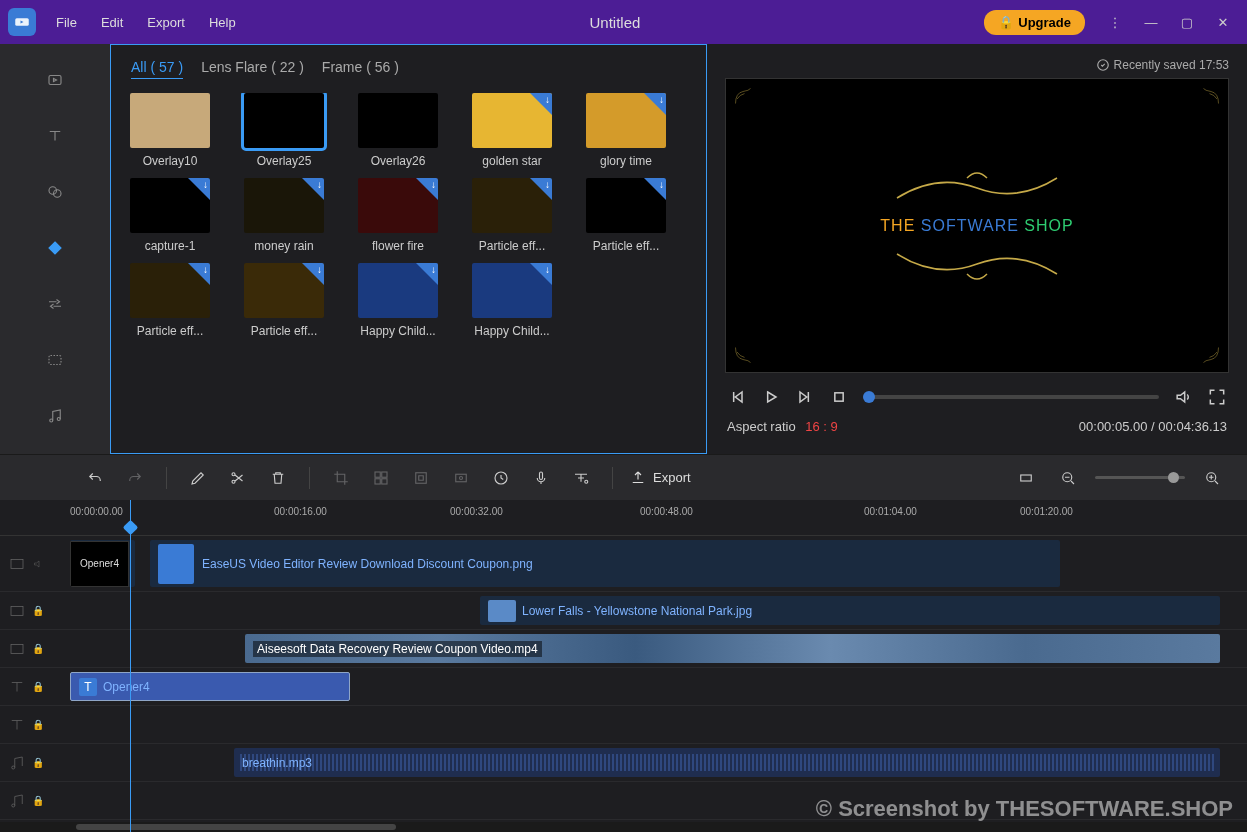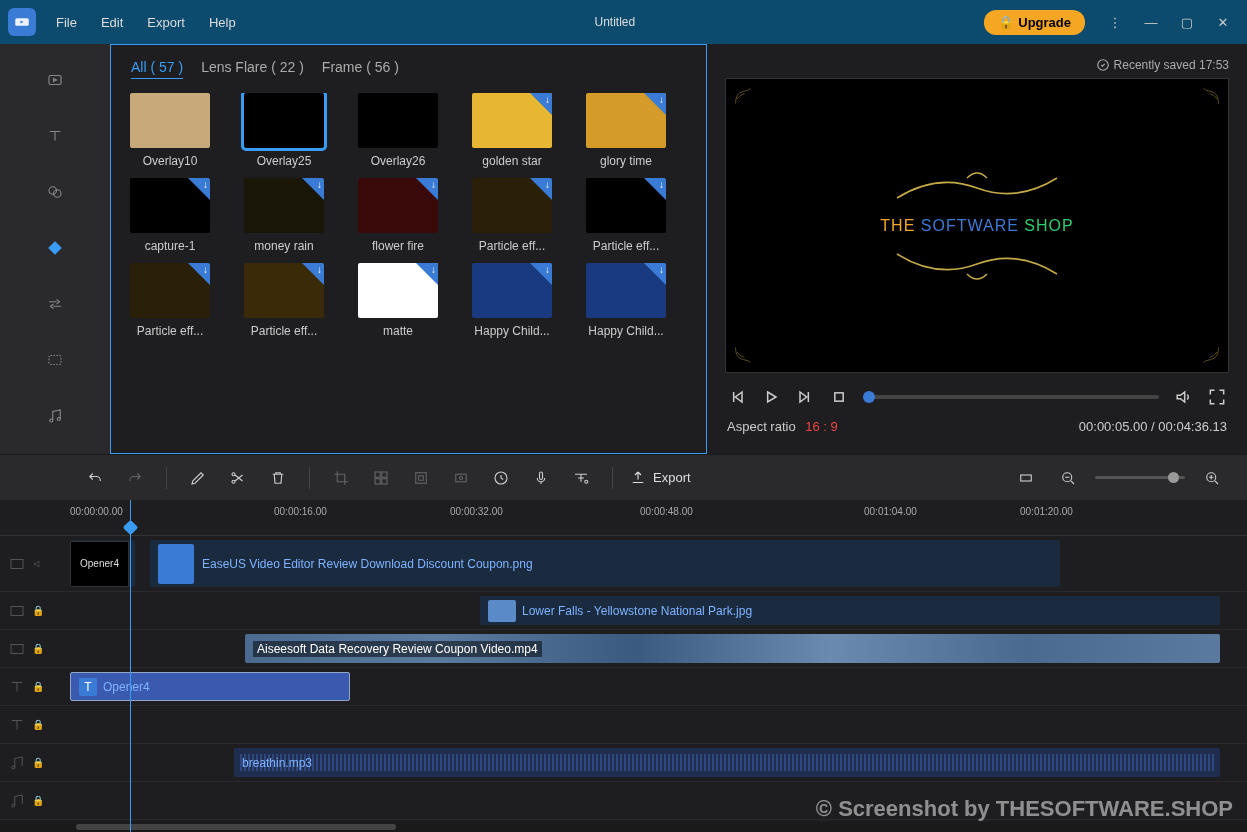--- a/index.html
+++ b/index.html
@@ -1,21 +1,21 @@
 <!DOCTYPE html>
 <html><head>
 <meta charset="utf-8">
 <style>
 * { margin:0; padding:0; box-sizing:border-box; font-family: "Segoe UI", Arial, sans-serif; }
 body { background:#1e1e21; color:#ccc; width:1247px; height:832px; overflow:hidden; font-size:13px; }
-.titlebar { height:44px; background:#0c4a6e; display:flex; align-items:center; padding:0 8px; }
+.titlebar { height:44px; background:#4c1d95; display:flex; align-items:center; padding:0 8px; }
 .logo { width:28px; height:28px; background:#3a7bd5; border-radius:6px; display:flex; align-items:center; justify-content:center; color:#fff; font-size:12px; margin-right:10px; }
 .menu { display:flex; gap:4px; }
 .menu-item { padding:6px 10px; cursor:pointer; color:#ddd; border-radius:4px; }
-.title-center { flex:1; text-align:center; color:#ddd; font-size:12px; }
+.title-center { flex:1; text-align:center; color:#ddd; font-size:15px; }
 .upgrade { background:#f5a623; color:#000; padding:5px 14px; border-radius:12px; font-weight:600; font-size:13px; display:flex; align-items:center; gap:4px; cursor:pointer; }
 .winbtns { display:flex; gap:4px; margin-left:14px; }
 .winbtn { width:32px; height:28px; display:flex; align-items:center; justify-content:center; color:#ccc; cursor:pointer; border-radius:4px; }
 .main { display:flex; height:410px; }
 .sidebar { width:110px; background:#2a2a2d; display:flex; flex-direction:column; align-items:center; padding-top:20px; gap:24px; position:relative; }
 .side-icon { width:32px; height:32px; display:flex; align-items:center; justify-content:center; color:#888; cursor:pointer; }
 .side-icon.active { color:#3a9bf5; }
 .side-icon svg { stroke:currentColor; fill:none; stroke-width:1.5; }
 .browser { flex:1; background:#1e1e21; border:1px solid #3a9bf5; border-left:1px solid #3a9bf5; display:flex; flex-direction:column; position:relative; min-width:0; }
 .filter-tabs { display:flex; gap:18px; padding:14px 20px; font-size:14px; }
@@ -230,26 +230,20 @@
             </div>
             <div class="thumb-label">Particle eff...</div>
           </div>
           <div class="thumb-cell">
             <div class="thumb" style="background: rgb(58, 42, 8);">
               <div class="dlbadge"></div>
             </div>
             <div class="thumb-label">Particle eff...</div>
           </div>
           <div class="thumb-cell">
-            <div class="thumb" style="background: rgb(255, 255, 255);">
-              <div class="dlbadge"></div>
-            </div>
-            <div class="thumb-label">matte</div>
-          </div>
-          <div class="thumb-cell">
             <div class="thumb" style="background: rgb(26, 58, 127);">
               <div class="dlbadge"></div>
             </div>
             <div class="thumb-label">Happy Child...</div>
           </div>
           <div class="thumb-cell">
             <div class="thumb" style="background: rgb(26, 58, 127);">
               <div class="dlbadge"></div>
             </div>
             <div class="thumb-label">Happy Child...</div>

